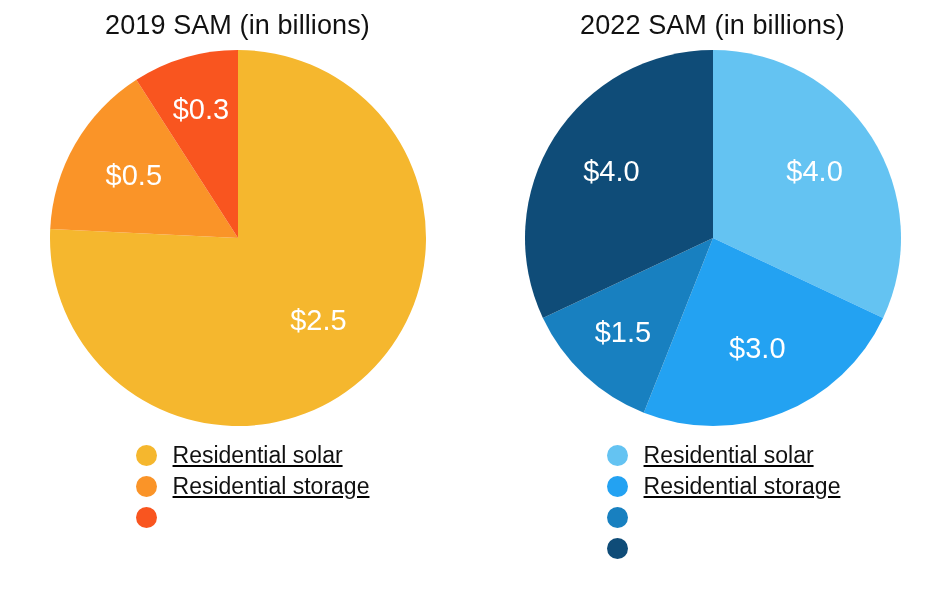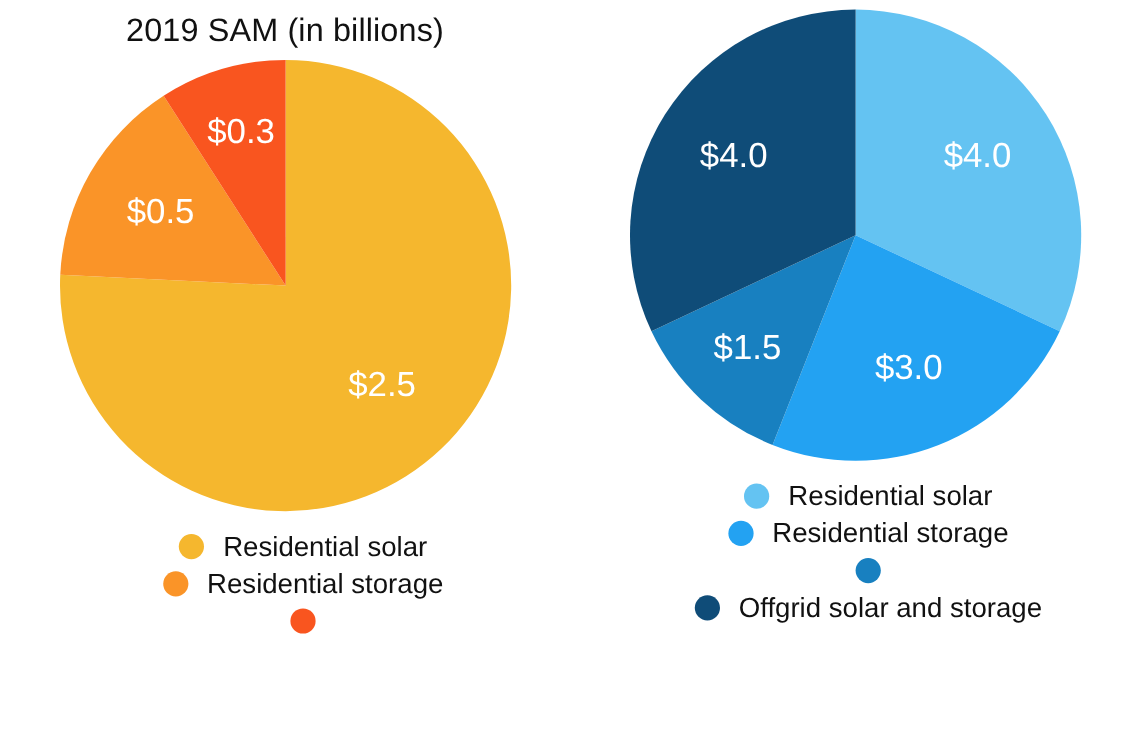--- a/index.html
+++ b/index.html
@@ -52,22 +52,23 @@
     font-family: "Liberation Sans", sans-serif;
     font-size: 29px;
     fill: #ffffff;
     dominant-baseline: middle;
     text-anchor: middle;
   }
   .legend {
     margin-top: 12px;
     display: flex;
     flex-direction: column;
-    align-items: center;
+    align-items: flex-start;
     gap: 1px;
+    text-decoration: underline;
   }
   .legend-row {
     display: flex;
     flex-direction: row;
     align-items: center;
     height: 30px;
   }
   .legend-swatch {
     width: 21px;
     height: 21px;
@@ -110,20 +111,21 @@
           <span class="legend-swatch" style="background: rgb(250, 148, 40);"></span>
           <span class="legend-label">Residential storage</span>
         </div>
         <div class="legend-row">
           <span class="legend-swatch" style="background: rgb(249, 85, 31);"></span>
         </div>
       </div>
   </div>
 
   <div class="panel">
+    <div class="panel-title">2022 SAM (in billions)</div>
     <div class="pie-wrap">
       <svg class="pie-svg" viewBox="0 0 380 380">
           <path d="M 190 190 L 190 2 A 188 188 0 0 1 360.10748586361166 270.0465068142337 Z" fill="#64c3f2"></path>
           <path d="M 190 190 L 360.10748586361166 270.0465068142337 A 188 188 0 0 1 120.79258409528059 364.79797934699127 Z" fill="#23a2f2"></path>
           <path d="M 190 190 L 120.79258409528059 364.79797934699127 A 188 188 0 0 1 19.89251413638837 270.0465068142337 Z" fill="#1880c0"></path>
           <path d="M 190 190 L 19.89251413638837 270.0465068142337 A 188 188 0 0 1 189.99999999999997 2 Z" fill="#0f4c78"></path>
           <text x="291.58953599640245" y="125.52932002812713" class="slice-label">$4.0</text>
           <text x="234.29274617902044" y="301.8707067820744" class="slice-label">$3.0</text>
           <text x="99.91360085978461" y="285.9322713686578" class="slice-label">$1.5</text>
           <text x="88.41046400359753" y="125.52932002812715" class="slice-label">$4.0</text>
@@ -136,18 +138,17 @@
         </div>
         <div class="legend-row">
           <span class="legend-swatch" style="background: rgb(35, 162, 242);"></span>
           <span class="legend-label">Residential storage</span>
         </div>
         <div class="legend-row">
           <span class="legend-swatch" style="background: rgb(24, 128, 192);"></span>
         </div>
         <div class="legend-row">
           <span class="legend-swatch" style="background: rgb(15, 76, 120);"></span>
-          <span class="legend-label">Offgrid solar and storage</span>
         </div>
       </div>
   </div>
 
 </div>
 
 </body></html>

